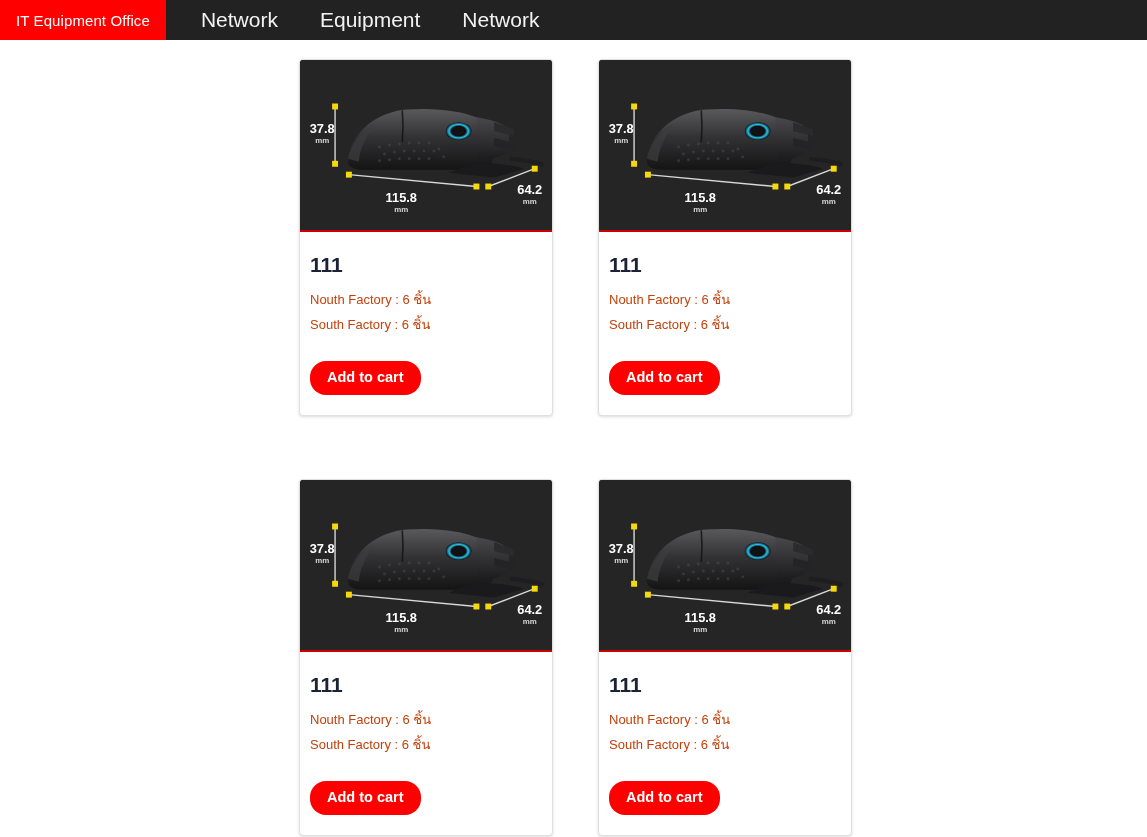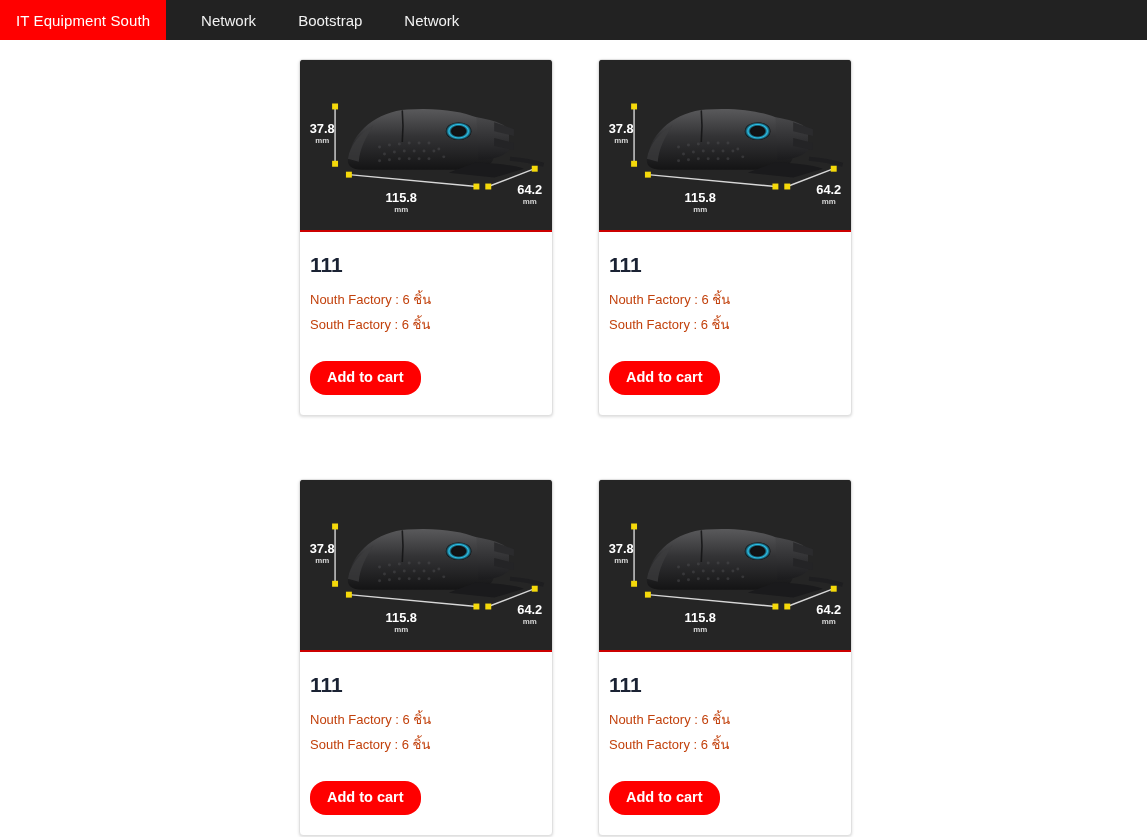--- a/index.html
+++ b/index.html
@@ -31,21 +31,21 @@
     white-space: nowrap;
     cursor: pointer;
   }
   .nav-links {
     display: flex;
     align-items: center;
     padding-left: 14px;
   }
   .nav-link {
     color: #f2f2f2;
-    font-size: 15px;
+    font-size: 21px;
     padding: 0 21px;
     white-space: nowrap;
     cursor: pointer;
     text-decoration: none;
   }
 
   
   .content {
     padding-top: 19px;
   }
@@ -110,24 +110,24 @@
     font-weight: bold;
     padding: 9px 17px;
     cursor: pointer;
     line-height: 1.1;
   }
 </style>
 </head>
 <body>
 
 <div class="navbar">
-  <div class="navbar-brand">IT Equipment South</div>
+  <div class="navbar-brand">IT Equipment Office</div>
   <div class="nav-links">
     <a class="nav-link">Network</a>
-    <a class="nav-link">Bootstrap</a>
+    <a class="nav-link">Equipment</a>
     <a class="nav-link">Network</a>
   </div>
 </div>
 
 <div class="content">
 
   <div class="row row-1">
 
     <div class="card">
       <div class="card-img">

